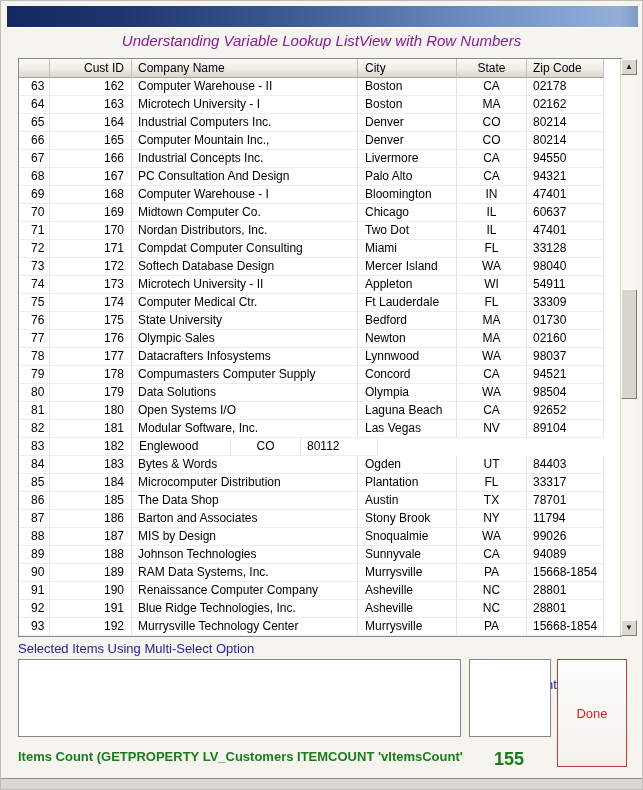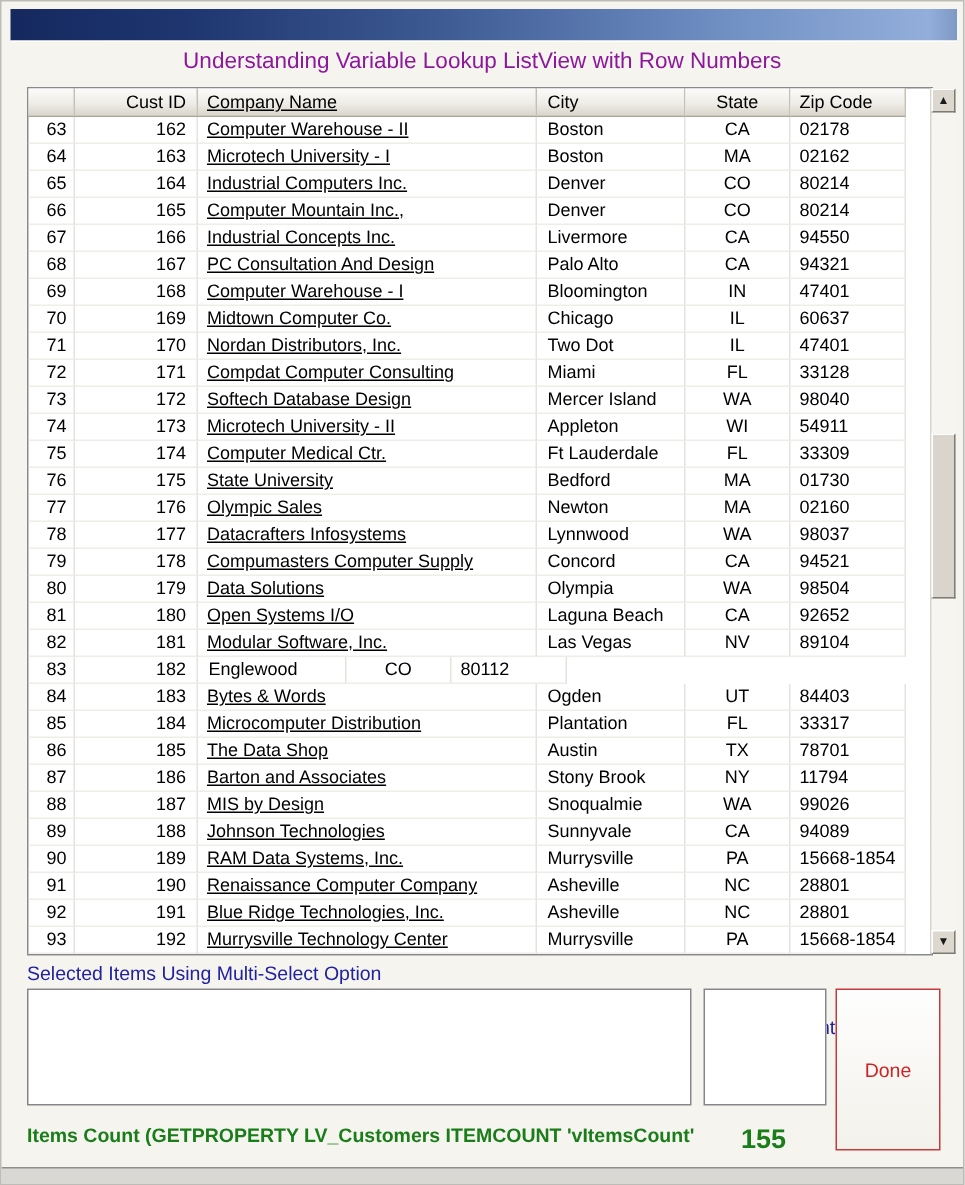--- a/index.html
+++ b/index.html
@@ -14,21 +14,21 @@
   }
 
   .titlebar {
     position:absolute; left:6px; top:5px; width:631px; height:22px;
     background:linear-gradient(to right, #15295F 0%, #1E356F 18%, #3D5A93 45%, #6F8FC3 75%, #93AEDA 97%, #7E99c4 100%);
     border-bottom:1px solid #FFFFFF;
   }
 
   .app-title {
     position:absolute; left:0; top:31px; width:100%; height:20px;
-    text-align:center; font-size:15px; color:#8D189B;
+    text-align:center; font-size:15px; color:#8D189B;font-style:italic;
   }
 
   
   .listview {
     position:absolute; left:17px; top:57px; width:604px; height:579px;
     background:#FFFFFF;
     border:1px solid #898A8C;
     display:flex;
     gap:16px;
   }
@@ -46,21 +46,21 @@
   .lv-row { display:flex; height:18px; }
   .lv-cell {
     height:18px; flex:none;
     border-right:1px solid #E5E3DC;
     border-bottom:1px solid #EFEDE7;
     font-size:12px; color:#000; line-height:16px;
     white-space:nowrap; overflow:hidden;
   }
   .c0 { width:31px;  padding-left:12px; }
   .c1 { width:82px;  padding-right:7px; text-align:right; }
-  .c2 { width:226px; padding-left:6px;text-decoration:underline; }
+  .c2 { width:226px; padding-left:6px; }
   .c3 { width:99px;  padding-left:7px; }
   .c4 { width:70px;  text-align:center; }
   .c5 { width:77px;  padding-left:6px; }
 
   
   .scrollbar { width:17px; flex:none; position:relative; background:#F4F2ED;
     background-image:linear-gradient(45deg,#FBFAF7 25%,transparent 25%,transparent 75%,#FBFAF7 75%),
                      linear-gradient(45deg,#FBFAF7 25%,transparent 25%,transparent 75%,#FBFAF7 75%);
     background-size:2px 2px; background-position:0 0,1px 1px;
     border-left:1px solid #D8D5CD;

